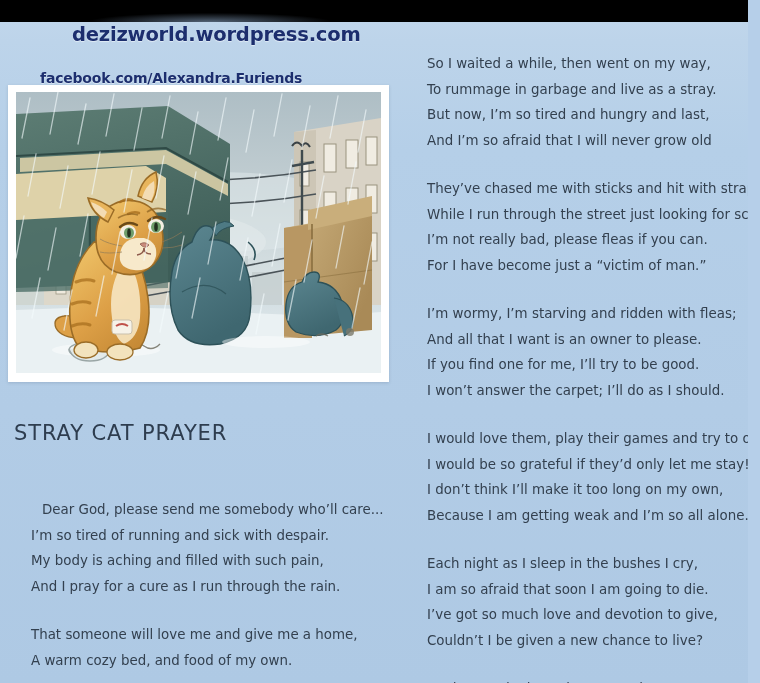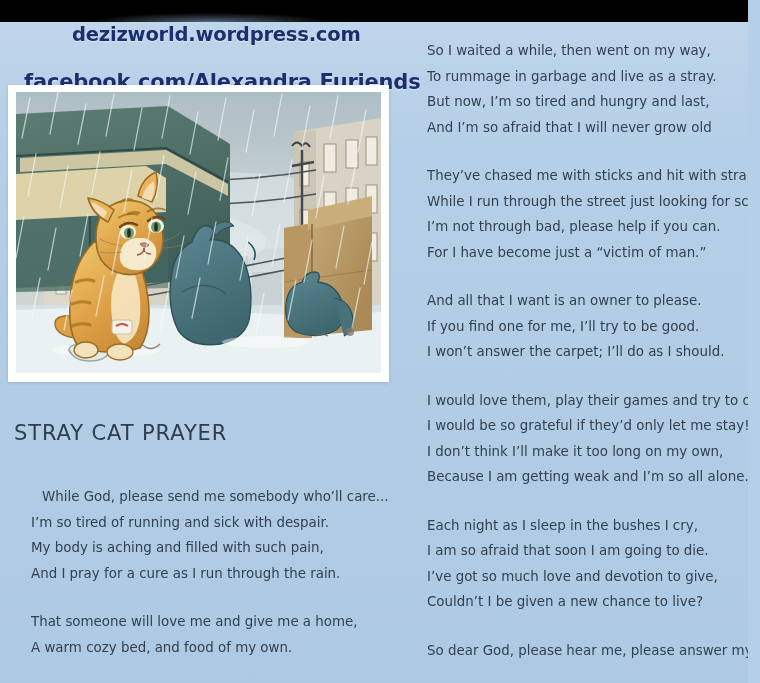--- a/index.html
+++ b/index.html
@@ -45,23 +45,23 @@
     letter-spacing: -0.2px;
     white-space: nowrap;
     text-shadow: 0 1px 1px rgba(255,255,255,0.55);
   }
   #url-wordpress {
     left: 72px;
     top: 23px;
     font-size: 19.5px;
   }
   #url-facebook {
-    left: 24px;
+    left: 40px;
     top: 70px;
-    font-size: 21px;
+    font-size: 14px;
   }
   
   #illustration-frame {
     position: absolute;
     left: 8px;
     top: 85px;
     width: 381px;
     height: 297px;
     background: #ffffff;
     padding: 7px 8px 9px 8px;
@@ -96,21 +96,21 @@
     left: 31px;
     top: 481px;
     width: 370px;
   }
   #right-column {
     left: 427px;
     top: 35px;
     width: 326px;
   }
   .stanza {
-    margin: 3px 0 23px 0;
+    margin: 16px 0 23px 0;
     padding: 0;
   }
   .stanza:last-child { margin-bottom: 0; }
   .line {
     display: block;
     line-height: 25.5px;
     white-space: nowrap;
   }
   .line.indent { padding-left: 11px; }
 </style>
@@ -379,44 +379,45 @@
             <path d="M344,196 L336,236"></path>
         </g>
       </svg>
     </div>
   </div>
 
   <h1 id="poem-title">STRAY CAT PRAYER</h1>
 
   <div class="column" id="left-column">
       <p class="stanza">
-        <span class="line indent">While God, please send me somebody who’ll care...</span>
+        <span class="line indent">Dear God, please send me somebody who’ll care...</span>
         <span class="line">I’m so tired of running and sick with despair.</span>
         <span class="line">My body is aching and filled with such pain,</span>
         <span class="line">And I pray for a cure as I run through the rain.</span>
       </p>
       <p class="stanza">
         <span class="line">That someone will love me and give me a home,</span>
         <span class="line">A warm cozy bed, and food of my own.</span>
       </p>
     </div>
   <div class="column" id="right-column">
       <p class="stanza">
         <span class="line">So I waited a while, then went on my way,</span>
         <span class="line">To rummage in garbage and live as a stray.</span>
         <span class="line">But now, I’m so tired and hungry and last,</span>
         <span class="line">And I’m so afraid that I will never grow old</span>
       </p>
       <p class="stanza">
         <span class="line">They’ve chased me with sticks and hit with straps,</span>
         <span class="line">While I run through the street just looking for scraps.</span>
-        <span class="line">I’m not through bad, please help if you can.</span>
+        <span class="line">I’m not really bad, please fleas if you can.</span>
         <span class="line">For I have become just a “victim of man.”</span>
       </p>
       <p class="stanza">
+        <span class="line">I’m wormy, I’m starving and ridden with fleas;</span>
         <span class="line">And all that I want is an owner to please.</span>
         <span class="line">If you find one for me, I’ll try to be good.</span>
         <span class="line">I won’t answer the carpet; I’ll do as I should.</span>
       </p>
       <p class="stanza">
         <span class="line">I would love them, play their games and try to obey.</span>
         <span class="line">I would be so grateful if they’d only let me stay!</span>
         <span class="line">I don’t think I’ll make it too long on my own,</span>
         <span class="line">Because I am getting weak and I’m so all alone.</span>
       </p>

